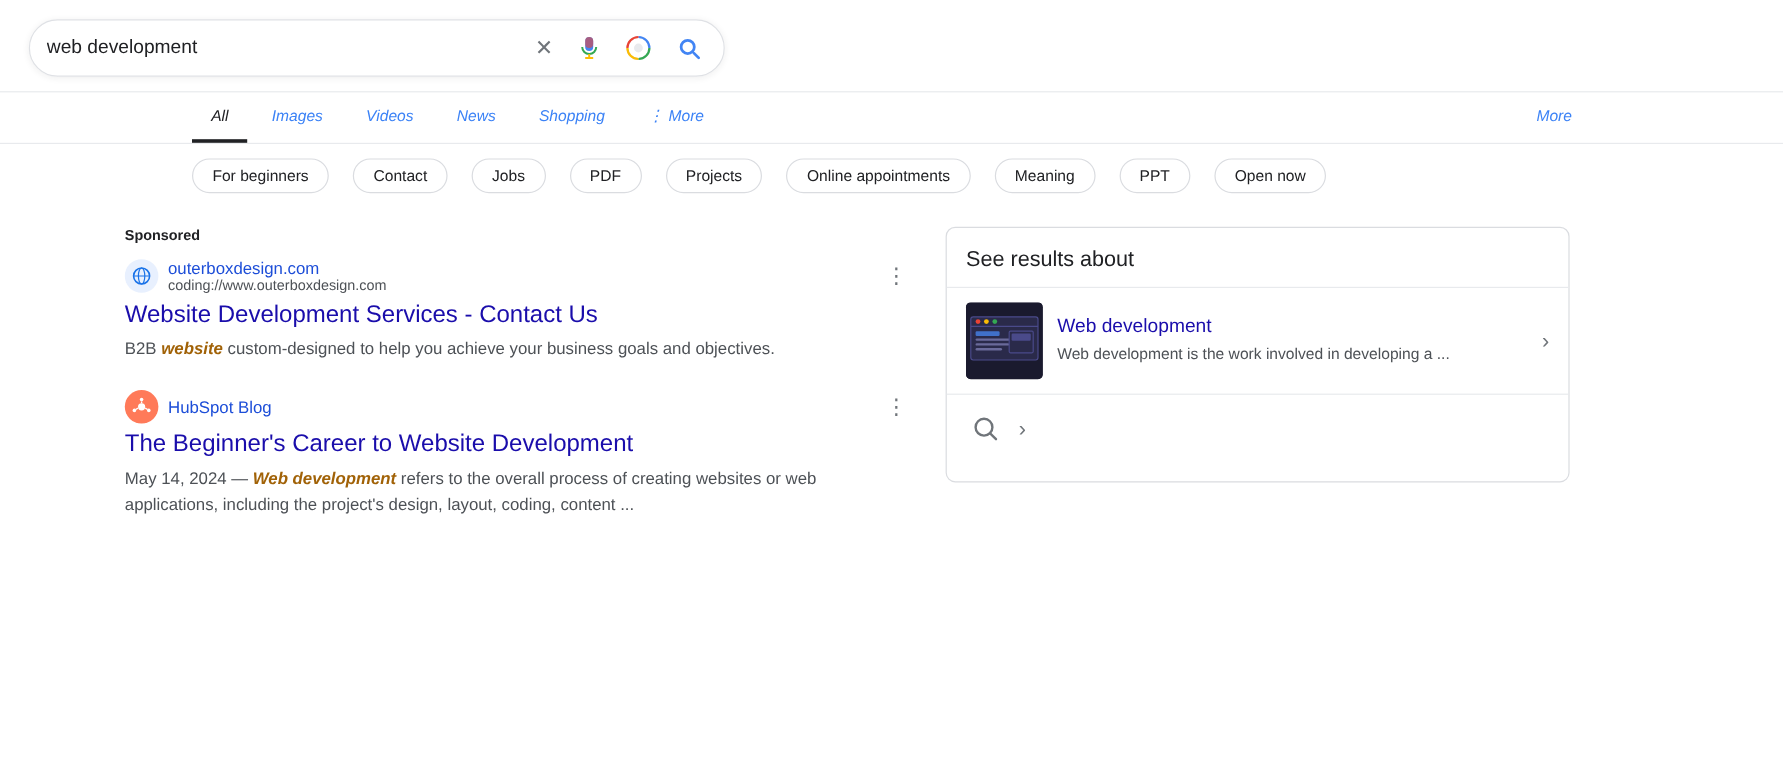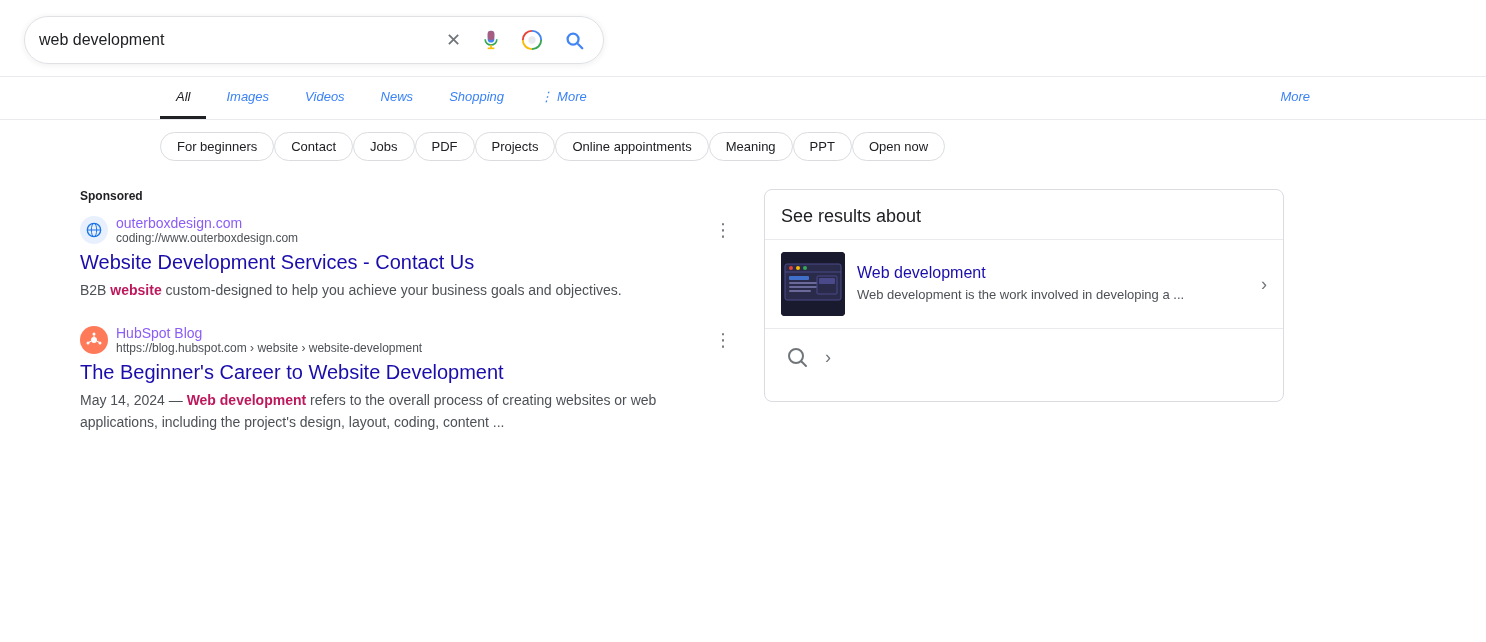--- a/index.html
+++ b/index.html
@@ -73,38 +73,38 @@
       font-weight: 500;
     }
     .nav-spacer { flex: 1; }
     .tools-tab { margin-left: auto; }
 
     
     .filter-chips {
       display: flex;
       align-items: center;
       padding: 12px 160px;
-      gap: 0;
+      gap: 20px;
       flex-wrap: wrap;
     }
     .chip {
       border: 1px solid #dadce0;
       border-radius: 20px;
       padding: 6px 16px;
       font-size: 13px;
       color: #202124;
       cursor: pointer;
       background: #fff;
       white-space: nowrap;
     }
 
     
     .main-content {
       display: flex;
-      padding: 8px 80px;
+      padding: 8px 104px;
       gap: 32px;
     }
     .results-area { flex: 1; max-width: 652px; }
     .sidebar-area { width: 520px; }
 
     
     .sponsored-label {
       font-size: 12px;
       color: #202124;
       font-weight: 700;
@@ -133,34 +133,34 @@
     .result-favicon-outerbox {
       background: #e8f0fe;
     }
     .result-favicon-hubspot {
       background: #ff7a59;
       color: white;
       font-weight: bold;
       font-size: 12px;
     }
     .result-domain-info { display: flex; flex-direction: column; }
-    .result-domain-name { font-size: 14px; color: #8b5cf6; }
+    .result-domain-name { font-size: 14px; color: #1d4ed8; }
     .result-domain-url { font-size: 12px; color: #4d5156; }
     .result-menu { margin-left: auto; color: #70757a; cursor: pointer; font-size: 18px; }
     .result-title {
       font-size: 20px;
       color: #1a0dab;
       text-decoration: none;
       cursor: pointer;
       line-height: 1.3;
       margin-bottom: 4px;
       display: block;
     }
     .result-snippet { font-size: 14px; color: #4d5156; line-height: 1.58; }
-    .result-snippet b { color: #be185d; }
+    .result-snippet b { color: #a16207; font-style: italic; }
 
     
     .see-results-box {
       border: 1px solid #dadce0;
       border-radius: 8px;
       padding: 16px 0;
       margin-top: 8px;
     }
     .see-results-title {
       font-size: 18px;
@@ -298,21 +298,20 @@
             <circle cx="12" cy="4" r="2" fill="white"></circle>
             <circle cx="20" cy="16" r="2" fill="white"></circle>
             <circle cx="4" cy="16" r="2" fill="white"></circle>
             <line x1="12" y1="6" x2="12" y2="8" stroke="white" stroke-width="1.5"></line>
             <line x1="18.5" y1="15" x2="16" y2="13.5" stroke="white" stroke-width="1.5"></line>
             <line x1="5.5" y1="15" x2="8" y2="13.5" stroke="white" stroke-width="1.5"></line>
           </svg>
         </div>
         <div class="result-domain-info">
           <span class="result-domain-name">HubSpot Blog</span>
-          <span class="result-domain-url">https://blog.hubspot.com › website › website-development</span>
         </div>
         <span class="result-menu">⋮</span>
       </div>
       <a class="result-title">The Beginner's Career to Website Development</a>
       <div class="result-snippet">
         May 14, 2024 — <b>Web development</b> refers to the overall process of creating websites or web applications, including the project's design, layout, coding, content ...
       </div>
     </div>
   </div>
 

